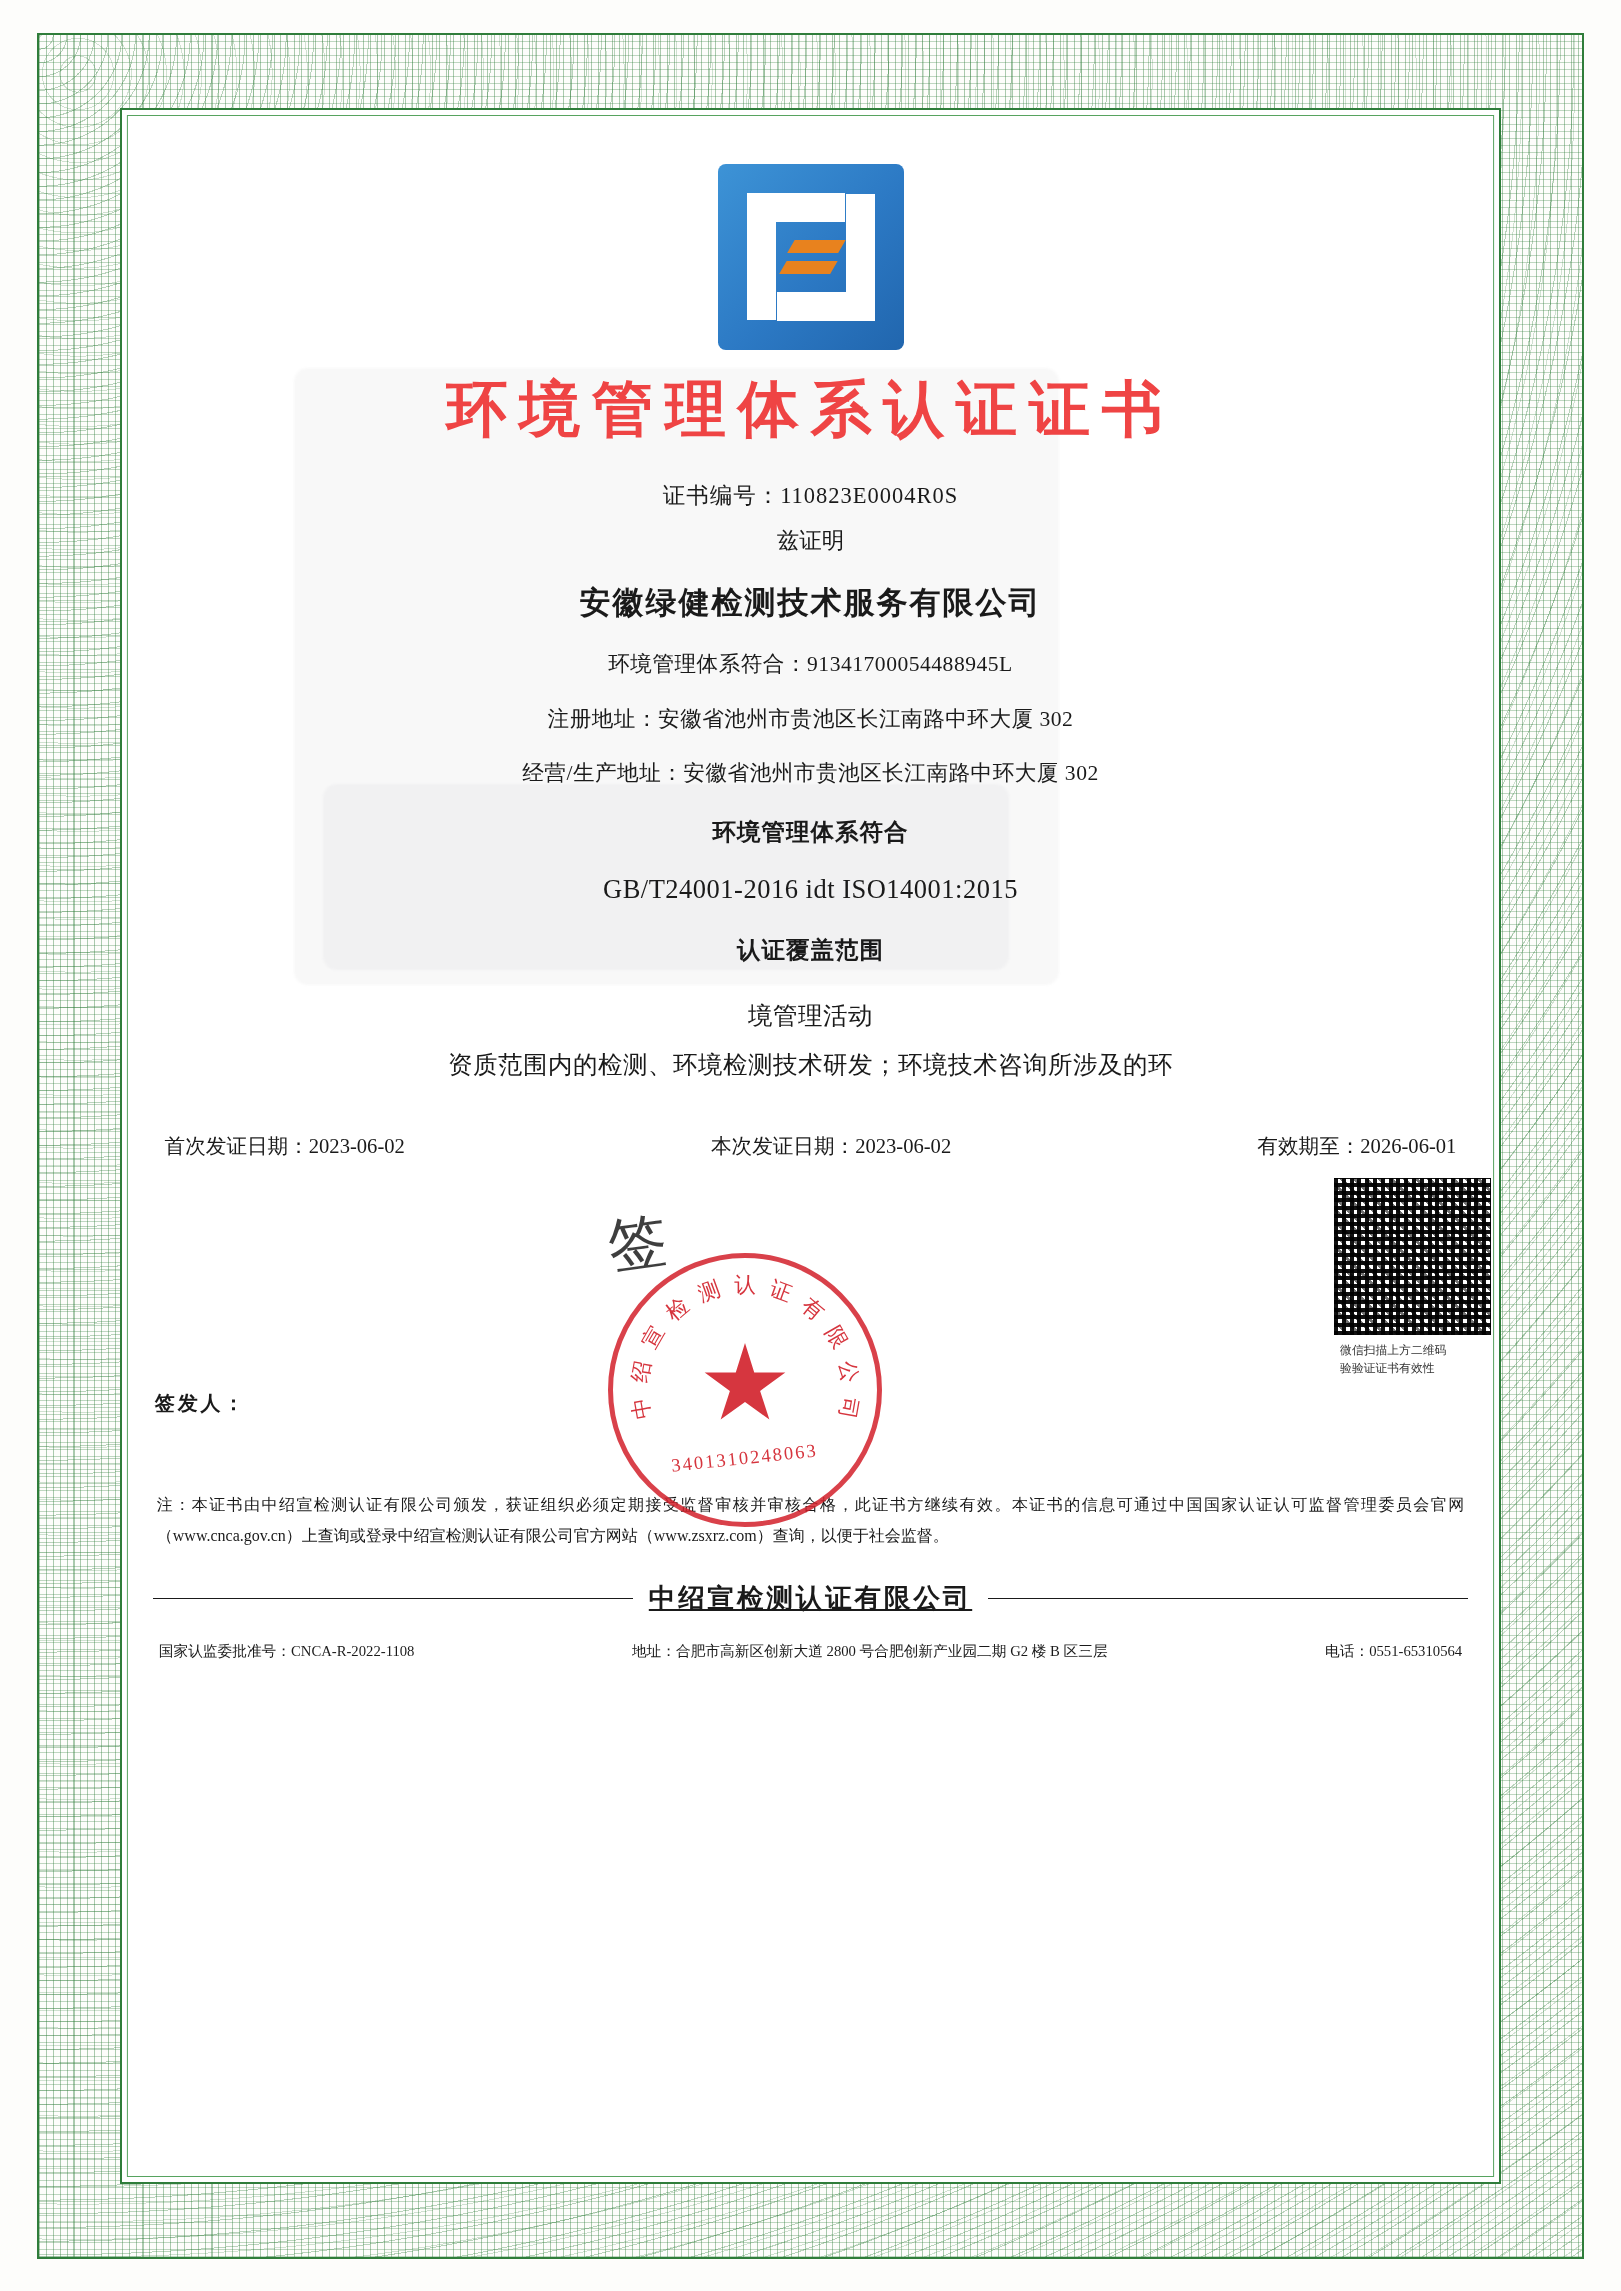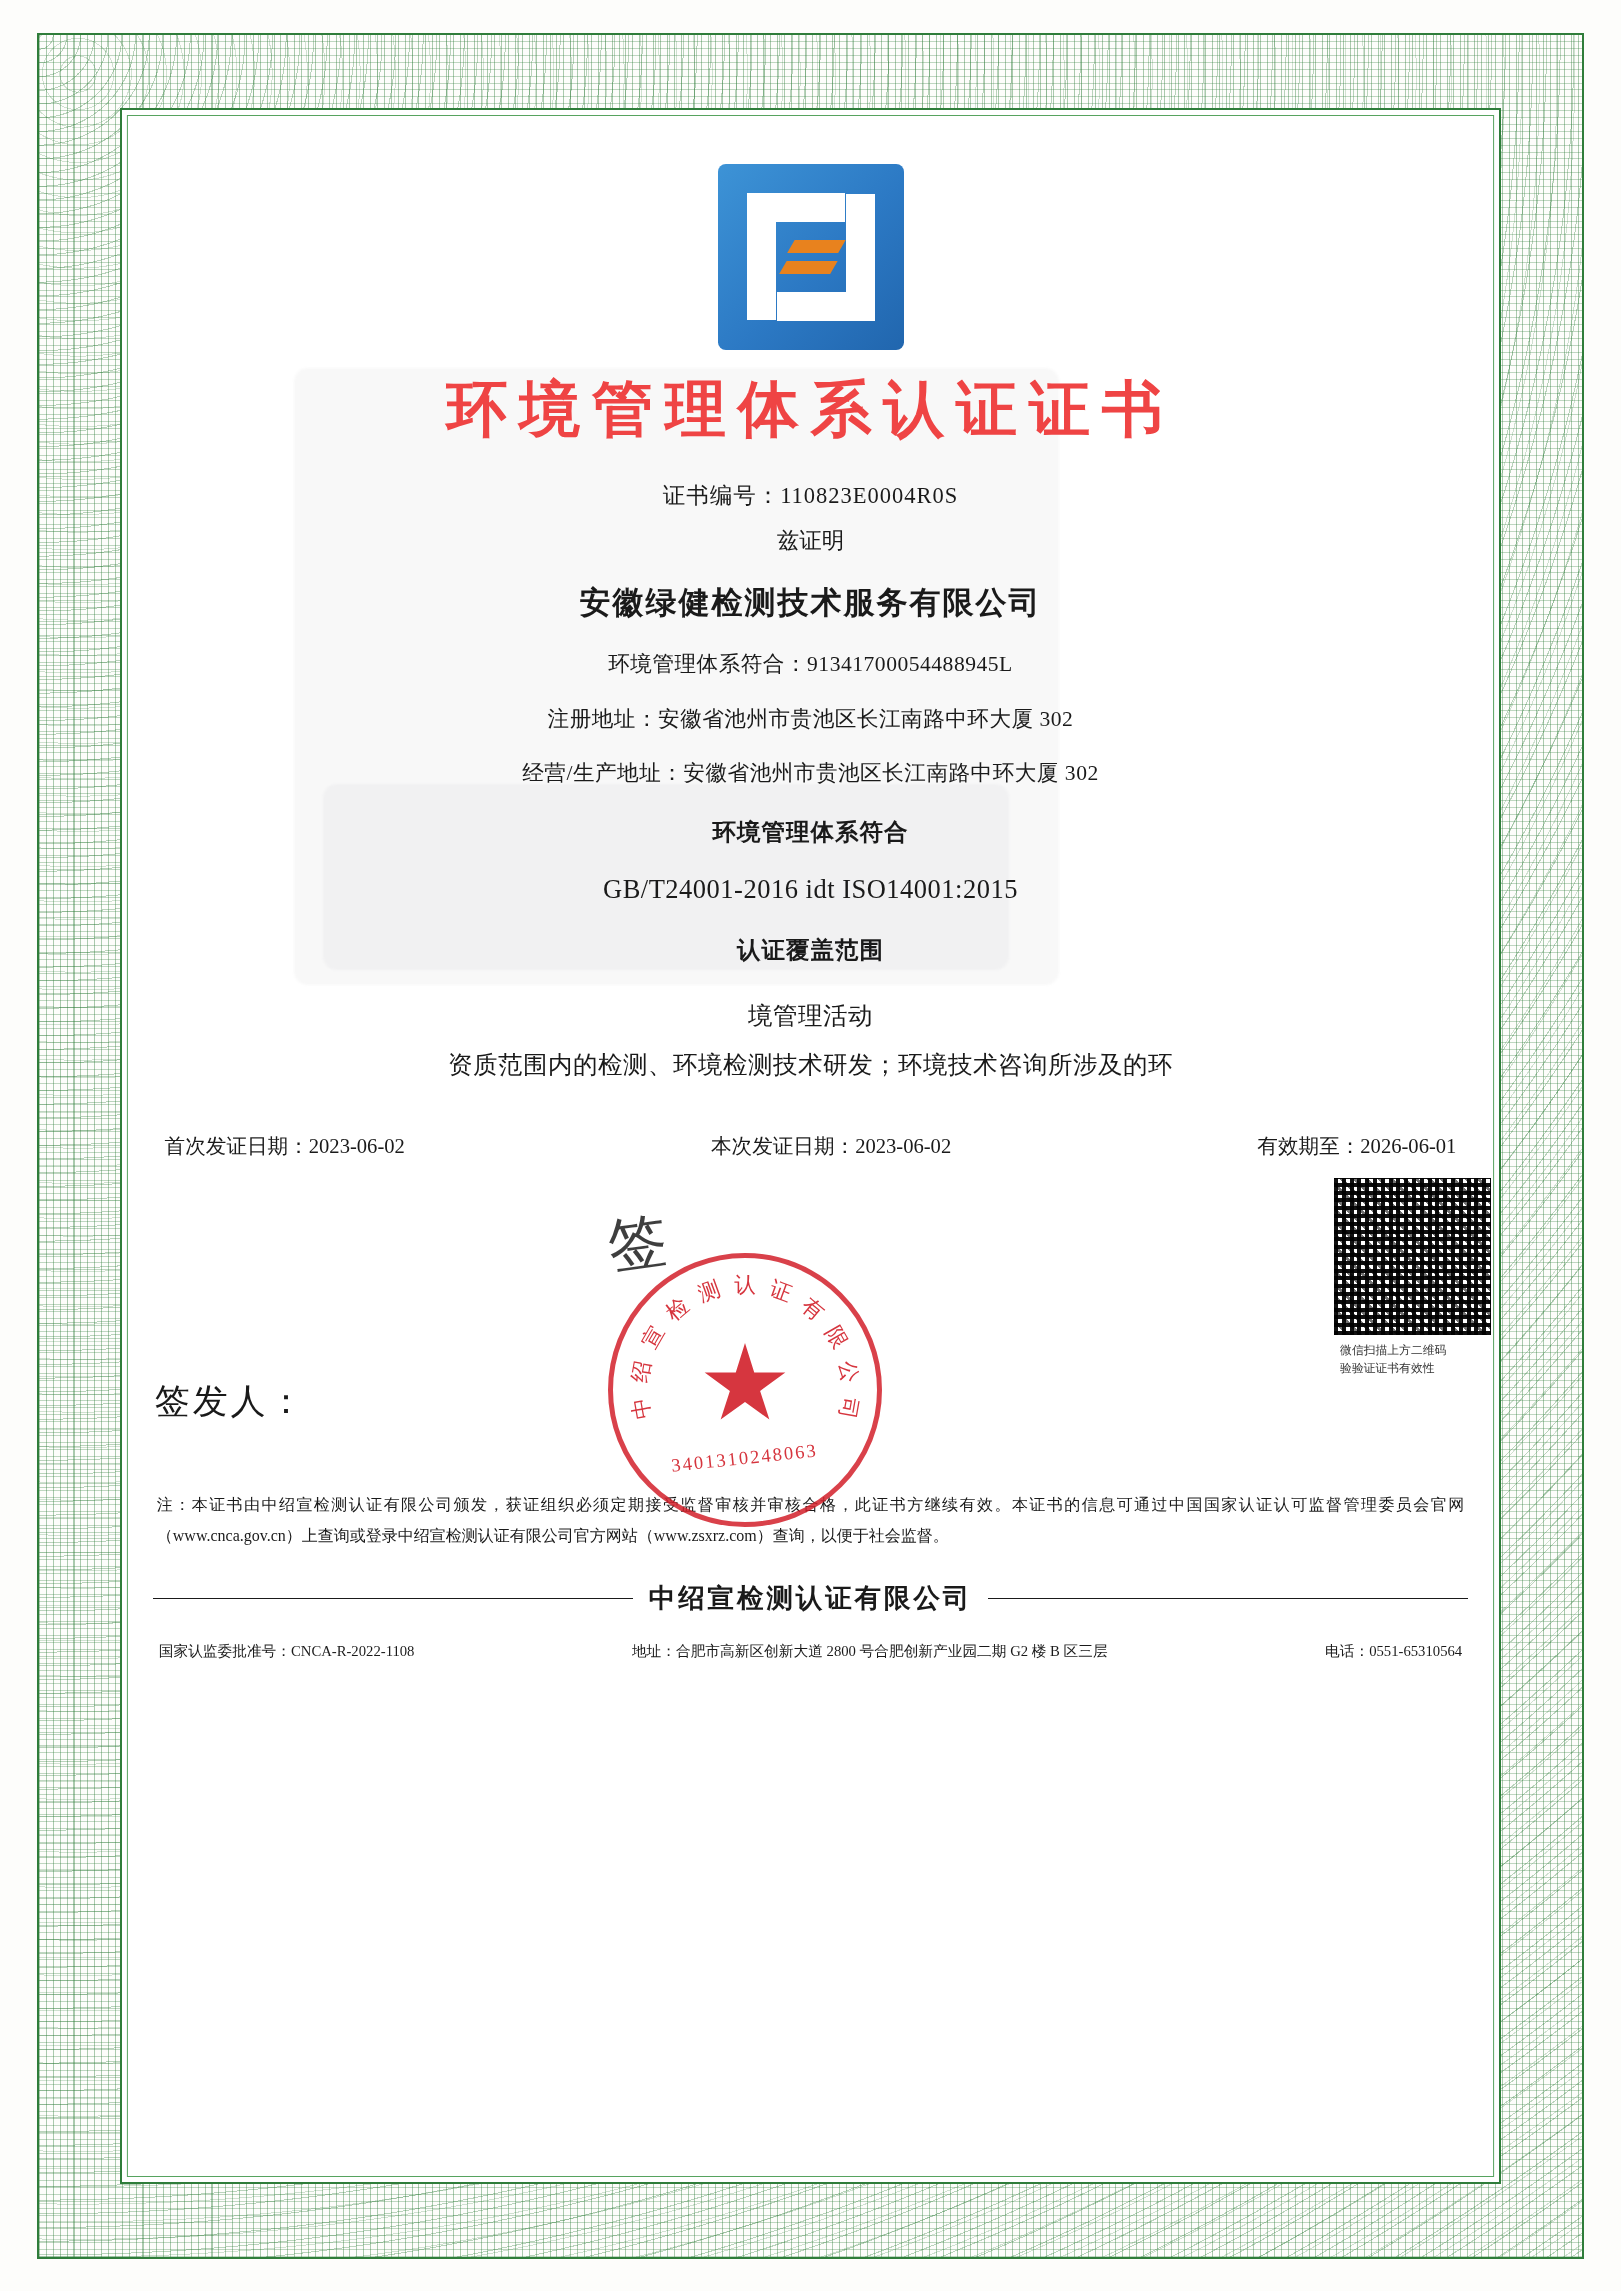--- a/index.html
+++ b/index.html
@@ -207,23 +207,24 @@
   .dates > div { white-space: nowrap; }
 
   
   .sig-area {
     position: relative;
     height: 323px;
   }
   .signer-label {
     position: absolute;
     left: 7.8px;
-    top: 218px;
-    font-size: 35px;
+    top: 230px;
+    font-size: 20px;
     letter-spacing: 2.9px;
+    font-weight: bold;
   }
   .handwriting {
     position: absolute;
     left: 461px;
     top: 44px;
     font-size: 59px;
     color: #1d1d1d;
     font-family: "DejaVu Serif", serif;
     transform: rotate(-8deg);
     opacity: 0.85;
@@ -331,20 +332,21 @@
   .issuer-row .rule {
     flex: 1;
     height: 1px;
     background: #1a1a1a;
   }
   .issuer-name {
     font-size: 26.5px;
     font-weight: 700;
     letter-spacing: 2.9px;
     white-space: nowrap;
+    text-decoration: underline;
   }
   .footer-meta {
     display: flex;
     justify-content: space-between;
     font-size: 14.7px;
     margin-top: 25.5px;
     padding: 0 11.8px;
     color: #1a1a1a;
   }
 </style>

